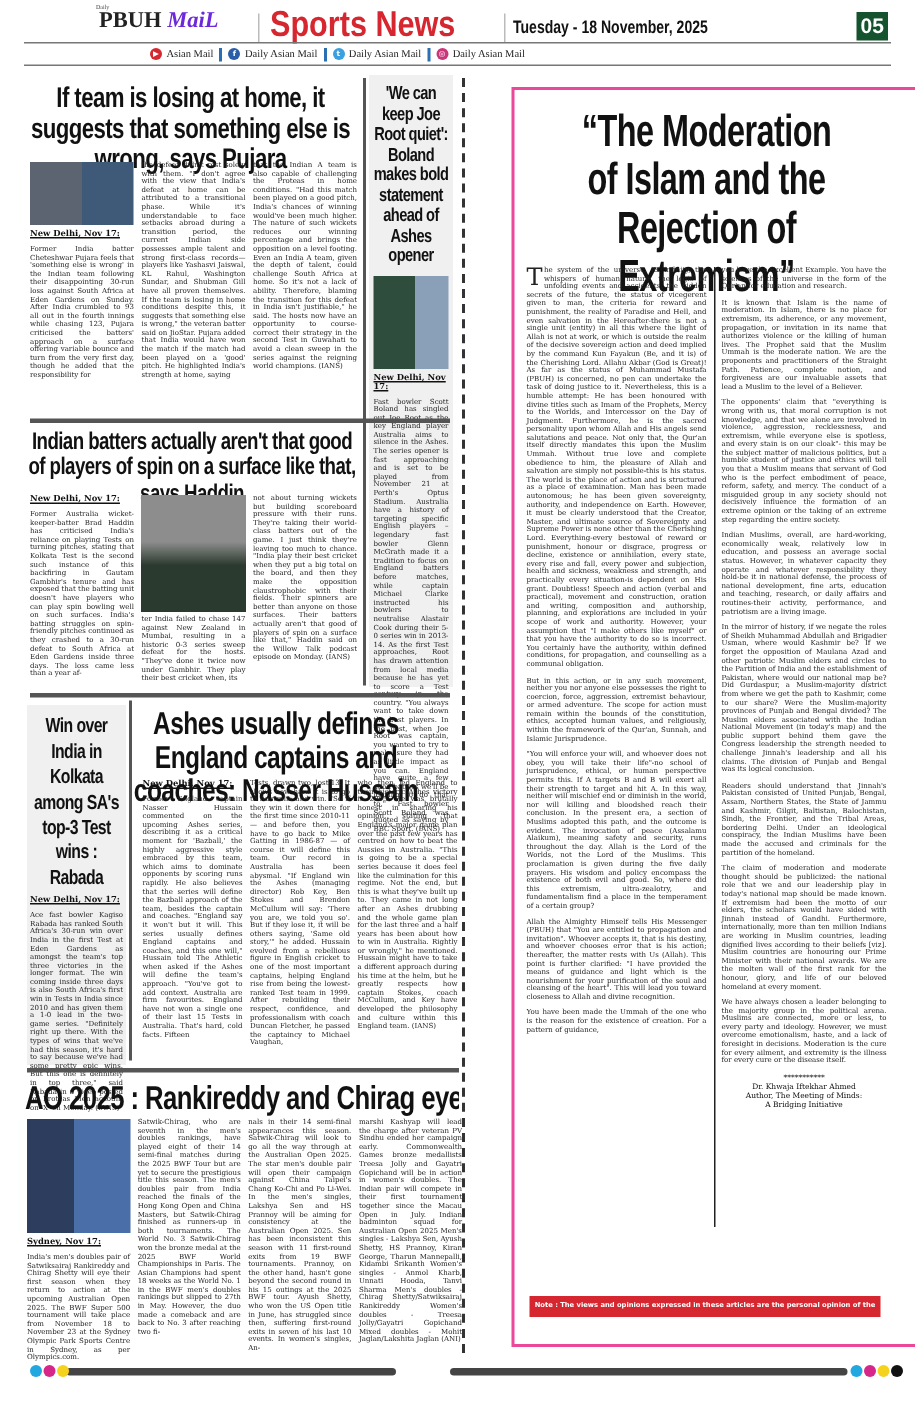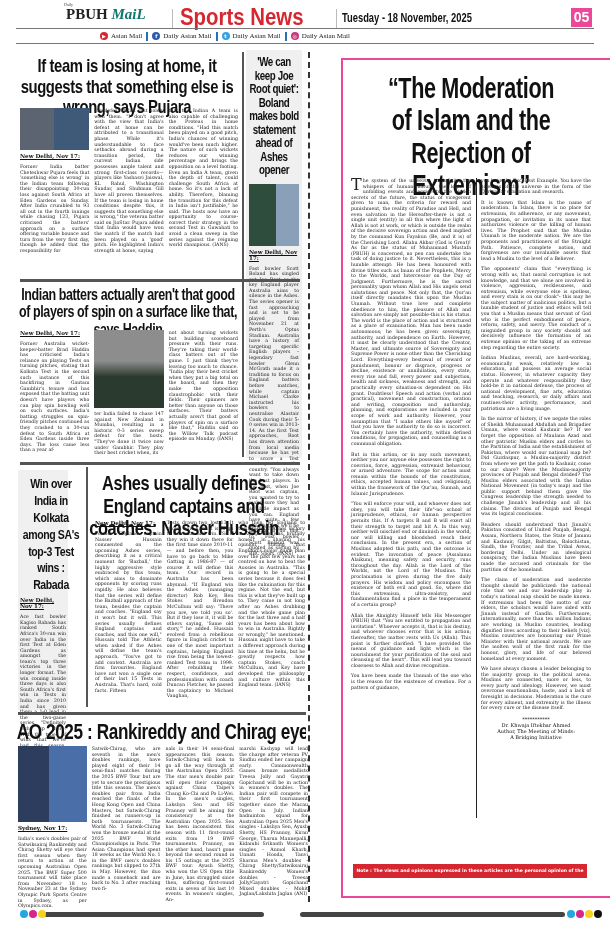--- a/index.html
+++ b/index.html
@@ -3,26 +3,26 @@
 <meta charset="utf-8">
 <style>
 *{box-sizing:border-box;margin:0;padding:0}
 body{width:610px;height:936px;background:#fff;font-family:"DejaVu Serif",serif;color:#111;position:relative;overflow:hidden}
 .hl{font-family:"Liberation Sans",sans-serif;font-weight:bold;letter-spacing:-0.5px;line-height:1.08;color:#111;transform:scaleX(0.78);transform-origin:center}
 .body{font-size:4.7px;line-height:5.6px;text-align:justify;color:#222}
 .dl{font-size:5.6px;font-weight:bold;text-decoration:underline;margin:3px 0 5px}
 
 #mast{position:absolute;left:0;top:0;width:610px;height:44px}
 #logo{position:absolute;left:66px;top:6px;font-family:"Liberation Serif",serif;font-size:15px;font-weight:bold;color:#222}
-#logo .m{color:#0f766e;font-style:italic}
+#logo .m{color:#6d28d9;font-style:italic}
 #logo .d{position:absolute;left:-2px;top:-4px;font-size:4px;font-weight:normal;color:#444}
 #sec-title{position:absolute;left:180px;top:3px;font-family:"Liberation Sans",sans-serif;font-size:24px;font-weight:bold;color:#d6262f;transform:scaleX(0.85);transform-origin:left}
 .vsep{position:absolute;top:9px;width:1px;height:19px;background:#bbb}
 #date{position:absolute;left:342px;top:11px;font-family:"Liberation Sans",sans-serif;font-size:12px;font-weight:bold;transform:scaleX(0.78);transform-origin:left;white-space:nowrap}
-#pgno{position:absolute;left:571px;top:8px;width:21px;height:19px;background:#ec4899;color:#fff;font-family:"Liberation Sans",sans-serif;font-weight:bold;font-size:14px;text-align:center;line-height:19px}
+#pgno{position:absolute;left:571px;top:8px;width:21px;height:19px;background:#14532d;color:#fff;font-family:"Liberation Sans",sans-serif;font-weight:bold;font-size:14px;text-align:center;line-height:19px}
 #hrule1{position:absolute;left:16px;top:28px;width:578px;height:1px;background:#777}
 #social{position:absolute;left:100px;top:30px;height:12px;display:flex;align-items:center;gap:2px;font-family:"Liberation Serif",serif;font-size:7px;color:#222;white-space:nowrap}
 .sicon{display:inline-block;width:8px;height:8px;border-radius:50%;color:#fff;font-size:5px;line-height:8px;text-align:center;font-family:"DejaVu Sans",sans-serif;font-weight:bold;margin-right:1px}
 .ssep{display:inline-block;width:2px;height:9px;background:#2a6fb0;margin:0 2px}
 #hrule2{position:absolute;left:16px;top:43px;width:578px;height:1px;background:#777}
 
 .abs{position:absolute}
 .cols{display:flex;gap:5px}
 .col{flex:1}
 .photo{background:#666;position:relative;overflow:hidden}
@@ -105,21 +105,21 @@
   </div>
   <div class="col">
     <div class="photo" style="height:78px;background:linear-gradient(180deg,#8d8d8d 0 40%,#2b3a2e 60%)"></div>
     <div class="body" style="margin-top:3px">ter India failed to chase 147 against New Zealand in Mumbai, resulting in a historic 0-3 series sweep defeat for the hosts. "They've done it twice now under Gambhir. They play their best cricket when, its</div>
   </div>
   <div class="col body">not about turning wickets but building scoreboard pressure with their runs. They're taking their world-class batters out of the game. I just think they're leaving too much to chance. "India play their best cricket when they put a big total on the board, and then they make the opposition claustrophobic with their fields. Their spinners are better than anyone on those surfaces. Their batters actually aren't that good of players of spin on a surface like that," Haddin said on the Willow Talk podcast episode on Monday. (IANS)</div>
 </div>
 
 <div id="thickrule1"></div>
 
-<div class="abs shadebox" style="left:18px;top:470px;width:50px;height:240px">
+<div class="abs shadebox" style="left:18px;top:470px;width:66px;height:240px">
   <div class="hl" style="font-size:13.5px;text-align:center;width:84px;margin-left:-9px;margin-top:6px;line-height:1.25">Win over India in Kolkata among SA's top-3 Test wins : Rabada</div>
   <div class="dl" style="margin-left:2px">New Delhi, Nov 17:</div>
   <div class="body" style="margin:0 2px">Ace fast bowler Kagiso Rabada has ranked South Africa's 30-run win over India in the first Test at Eden Gardens as amongst the team's top three victories in the longer format. The win coming inside three days is also South Africa's first win in Tests in India since 2010 and has given them a 1-0 lead in the two-game series. "Definitely right up there. With the types of wins that we've had this season, it's hard to say because we've had some pretty epic wins. But this one is definitely in top three," said Rabada in a video posted on Proteas Men account on 'X' on Monday. (IANS)</div>
 </div>
 
 <div id="vline-b"></div>
 
 <div class="abs" style="left:77px;top:472px;width:214px">
   <div class="hl" style="font-size:21px;text-align:center;width:280px;margin-left:-33px">Ashes usually defines England captains and coaches: Nasser Hussain</div>
 </div>

